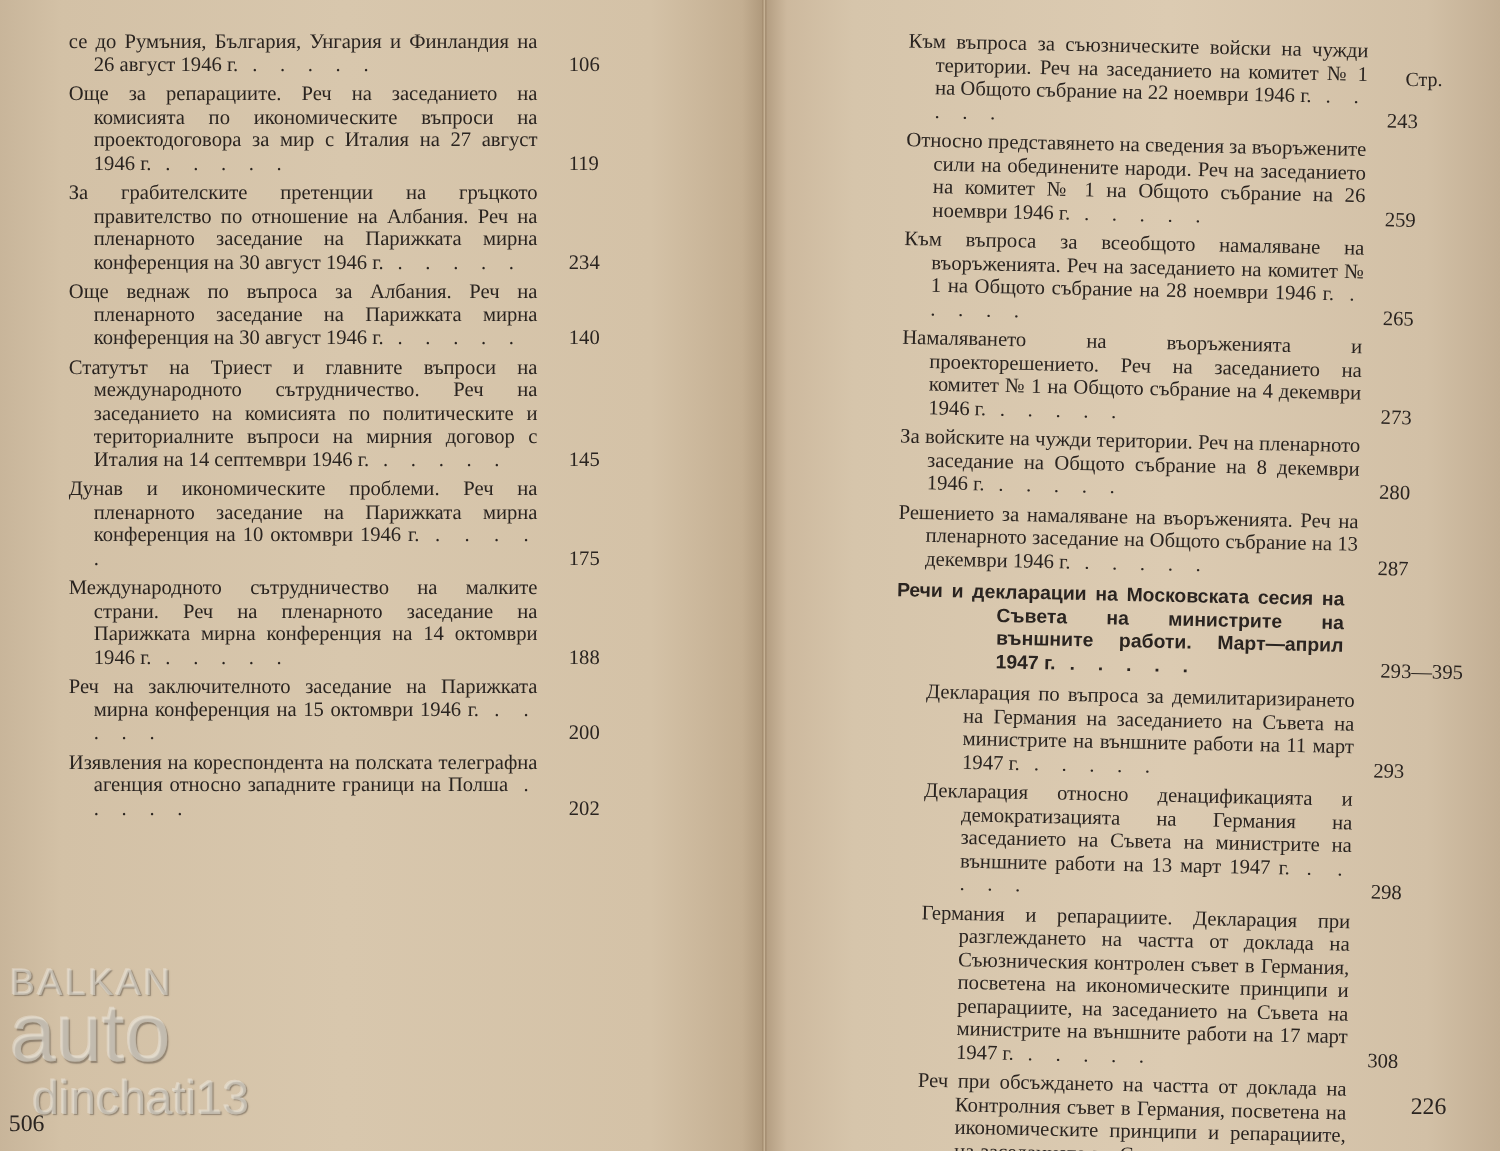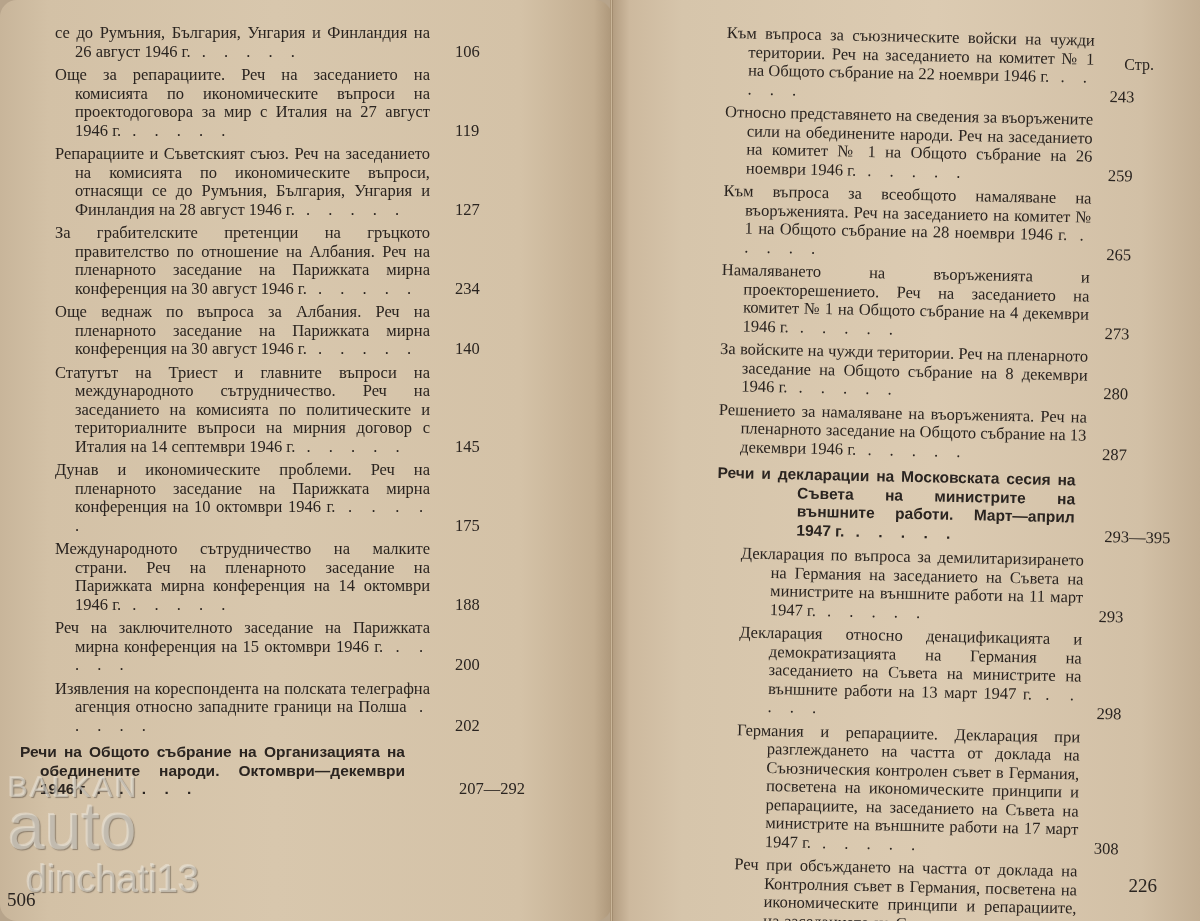--- a/index.html
+++ b/index.html
@@ -7,21 +7,20 @@
     width: 1200px; height: 921px; overflow: hidden; position: relative;
     background: #b7a48b;
     font-family: "Liberation Serif", "DejaVu Serif", serif;
     color: #2a2420;
   }
   .spread { position: absolute; inset: 0; display: flex; }
   .page { position: relative; height: 921px; box-sizing: border-box; }
   .page-left {
     width: 612px;
     background: linear-gradient(90deg, #c8b59a 0%, #d3c1a6 8%, #d8c7ad 45%, #d4c2a7 85%, #c3ae91 97%, #ad977a 100%);
-    border-radius: 17px;
   }
   .page-right {
     width: 588px;
     background: linear-gradient(90deg, #b29c80 0%, #cdb99e 3%, #d6c5ab 12%, #dccbb2 55%, #d2c0a6 90%, #c2ae93 100%);
   }
   .spine {
     position: absolute; left: 610px; top: 0; width: 3px; height: 921px;
     background: linear-gradient(90deg, #9c8466, #c9b598, #8f775b);
     z-index: 2;
   }
@@ -71,24 +70,20 @@
     <div class="toc">
       <div class="entry">
           <span class="text">се до Румъния, България, Унгария и Финландия на 26 август 1946 г.<span class="dots"> . . . . .</span></span>
           <span class="num">106</span>
         </div>
       <div class="entry">
           <span class="text">Още за репарациите. Реч на заседанието на комисията по икономическите въпроси на проектодоговора за мир с Италия на 27 август 1946 г.<span class="dots"> . . . . .</span></span>
           <span class="num">119</span>
         </div>
       <div class="entry">
-          <span class="text">Репарациите и Съветският съюз. Реч на заседанието на комисията по икономическите въпроси, отнасящи се до Румъния, България, Унгария и Финландия на 28 август 1946 г.<span class="dots"> . . . . .</span></span>
-          <span class="num">127</span>
-        </div>
-      <div class="entry">
           <span class="text">За грабителските претенции на гръцкото правителство по отношение на Албания. Реч на пленарното заседание на Парижката мирна конференция на 30 август 1946 г.<span class="dots"> . . . . .</span></span>
           <span class="num">234</span>
         </div>
       <div class="entry">
           <span class="text">Още веднаж по въпроса за Албания. Реч на пленарното заседание на Парижката мирна конференция на 30 август 1946 г.<span class="dots"> . . . . .</span></span>
           <span class="num">140</span>
         </div>
       <div class="entry">
           <span class="text">Статутът на Триест и главните въпроси на международното сътрудничество. Реч на заседанието на комисията по политическите и териториалните въпроси на мирния договор с Италия на 14 септември 1946 г.<span class="dots"> . . . . .</span></span>
           <span class="num">145</span>
@@ -103,24 +98,20 @@
         </div>
       <div class="entry">
           <span class="text">Реч на заключителното заседание на Парижката мирна конференция на 15 октомври 1946 г.<span class="dots"> . . . . .</span></span>
           <span class="num">200</span>
         </div>
       <div class="entry">
           <span class="text">Изявления на кореспондента на полската телеграфна агенция относно западните граници на Полша<span class="dots"> . . . . .</span></span>
           <span class="num">202</span>
         </div>
 
-      <div class="section">
-        <span class="text">Речи на Общото събрание на Организацията на обединените народи. Октомври—декември 1946 г<span class="dots"> . . . . .</span></span>
-        <span class="num">207—292</span>
-      </div>
     </div>
     <div class="folio">506</div>
   </div>
 
   <div class="spine"></div>
 
   <div class="page page-right">
     <div class="str-label">Стр.</div>
     <div class="toc">
       <div class="entry">

